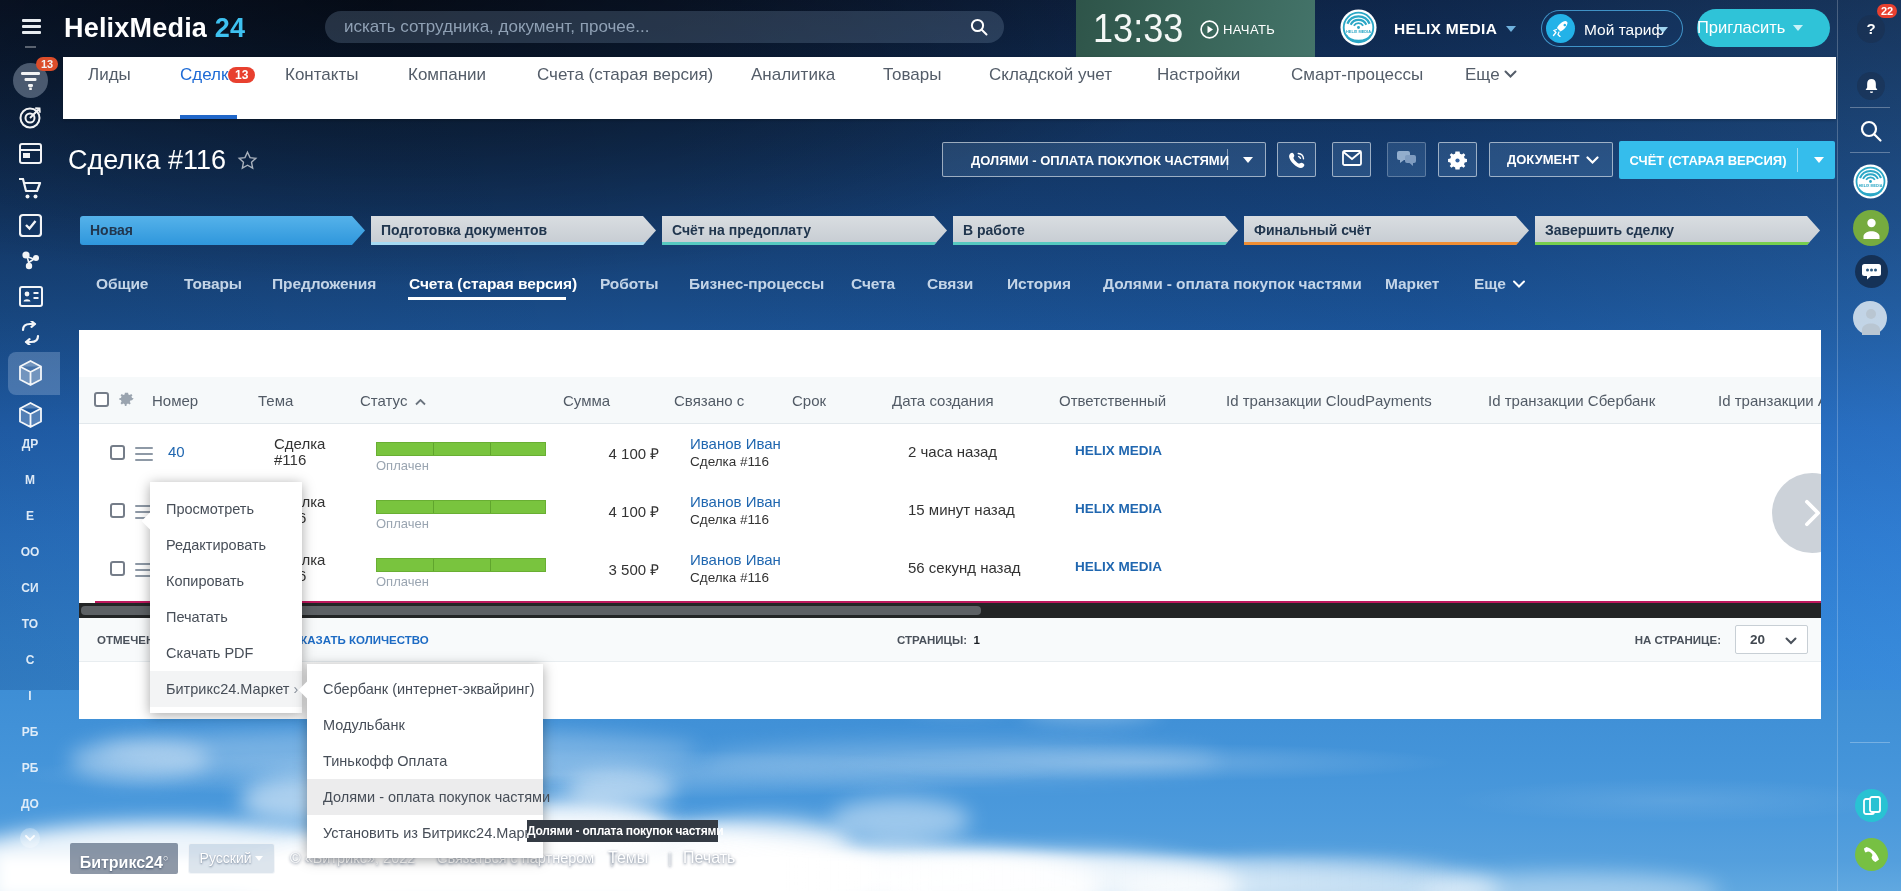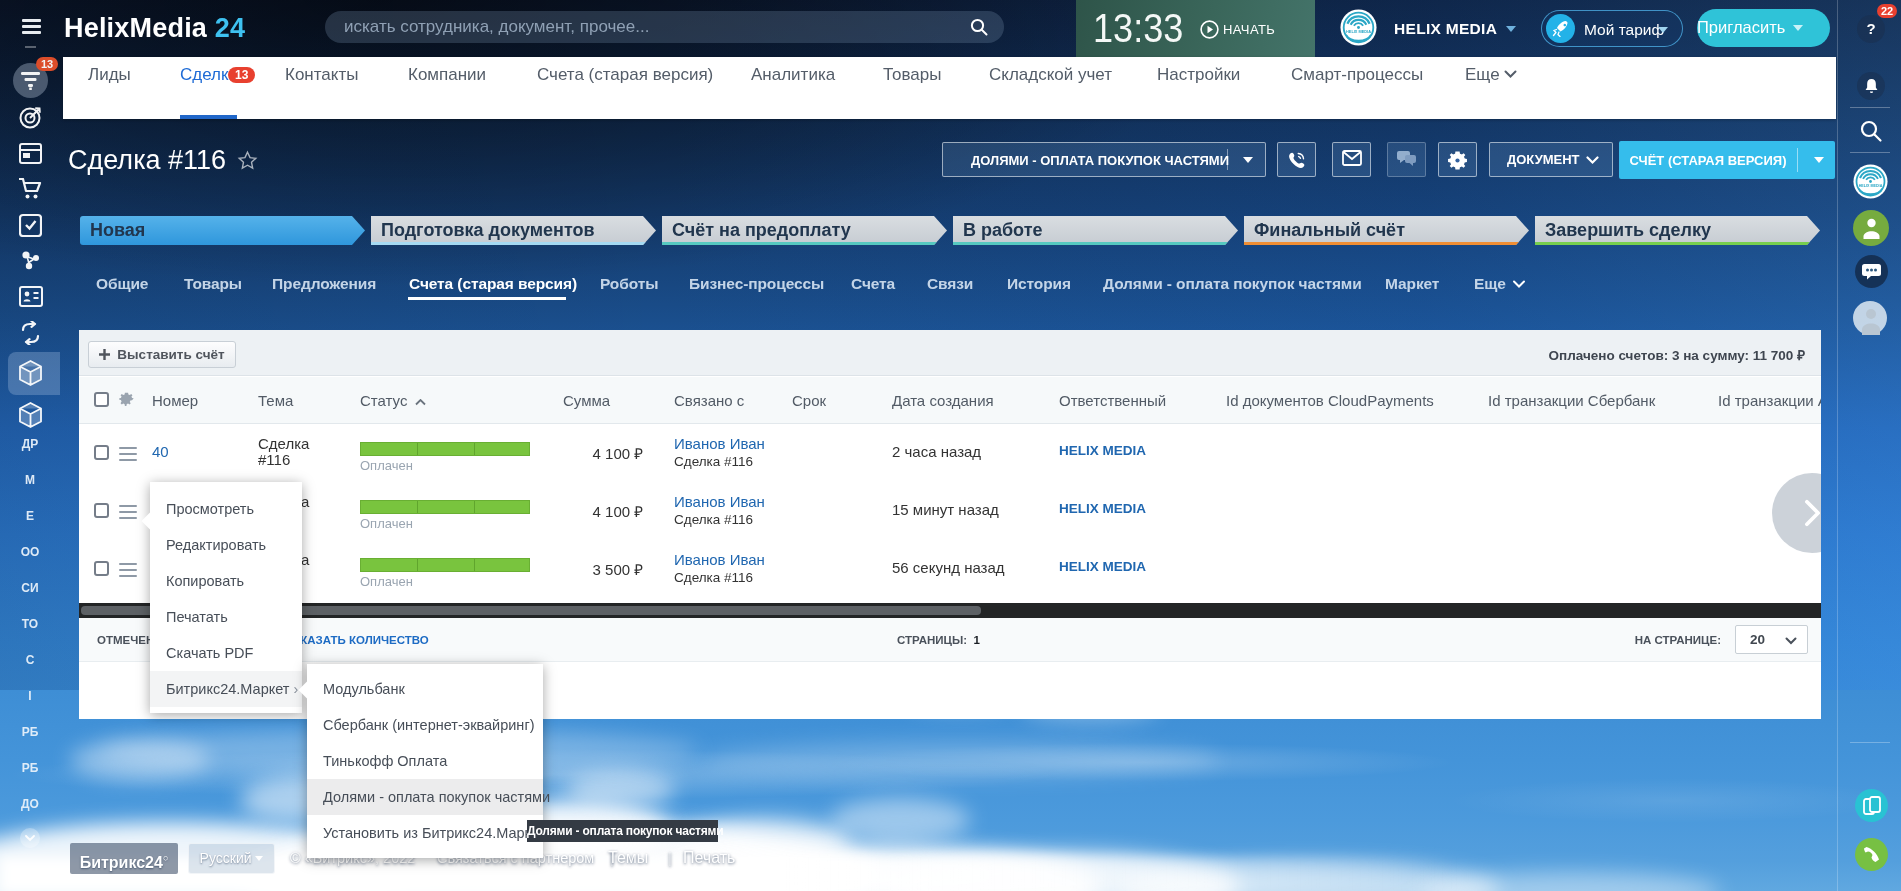--- a/index.html
+++ b/index.html
@@ -34,34 +34,34 @@
 #nav .it{position:absolute;top:8px;font-size:17px;color:#545d69;white-space:nowrap}
 #nav .act{color:#1e6bd6;font-weight:400}
 #nav .under{position:absolute;left:117px;top:58px;width:57px;height:4px;background:#2067c9}
 #badge13{position:absolute;left:165px;top:10px;background:#e8402f;color:#fff;font-size:12px;font-weight:700;border-radius:9px;padding:1px 7px}
 
 #title{left:68px;top:145px;font-size:27px;color:#fff}
 #star{left:237px;top:150px}
 .btn{position:absolute;top:142px;height:35px;border:1px solid rgba(255,255,255,.55);background:rgba(130,170,215,.18);border-radius:2px;color:#fff;font-weight:700;font-size:13.5px;text-align:center}
 .btn>svg{margin-top:7px}
 
-.stage{position:absolute;top:216px;height:29px;line-height:28px;font-size:18px;font-weight:700;color:#21364e;padding-left:10px;clip-path:polygon(0 0,calc(100% - 13px) 0,100% 50%,calc(100% - 13px) 100%,0 100%)}
+.stage{position:absolute;top:216px;height:29px;line-height:28px;font-size:14px;font-weight:700;color:#21364e;padding-left:10px;clip-path:polygon(0 0,calc(100% - 13px) 0,100% 50%,calc(100% - 13px) 100%,0 100%)}
 .stage i{position:absolute;left:0;bottom:0;height:3px;width:calc(100% - 7px);font-style:normal}
 
 .tab{position:absolute;top:275px;font-size:15.5px;font-weight:700;color:rgba(210,225,240,.92);white-space:nowrap;letter-spacing:-.1px}
 .tab.act{color:#fff}
 #tabunder{left:408px;top:297px;width:158px;height:3px;background:#fff}
 
 #card{left:79px;top:330px;width:1742px;height:389px;background:#fff;overflow:hidden}
 #toolbar{position:absolute;left:0;top:0;width:100%;height:46px;background:#edf1f4;border-bottom:1px solid #dde3e8}
 #issue{position:absolute;left:9px;top:11px;width:148px;height:27px;background:linear-gradient(180deg,#fdfdfe,#e8ecf0);border:1px solid #c8cfd6;border-radius:3px;color:#50555d;font-weight:700;font-size:13.5px;line-height:25px;text-align:center}
 #paidinfo{position:absolute;right:16px;top:16px;font-size:13.5px;font-weight:700;color:#3f4650}
 #thead{position:absolute;left:0;top:47px;width:100%;height:47px;background:#f6f9fa;border-bottom:1px solid #e2e8ec;font-size:15px;color:#525b66}
 .hd{position:absolute;top:15px;white-space:nowrap}
-.row{position:absolute;left:0;width:100%;height:64px;background:#fff;border-bottom:1px solid #be185d;font-size:15px;color:#333}
+.row{position:absolute;left:16px;width:100%;height:64px;background:#fff;border-bottom:4px solid #be185d;font-size:15px;color:#333}
 .cb{position:absolute;width:15px;height:15px;border:2px solid #757d89;border-radius:3px;background:#fff}
 .ham{position:absolute;width:18px}
 .ham span{display:block;height:2.4px;background:#8e99a6;margin-bottom:3.4px;border-radius:1px}
 .link{color:#2067b0}
 .bar{position:absolute;top:17px;width:170px;height:14px;background:#79c43e;border:1px solid #69af33}
 .bar i{position:absolute;top:0;width:1px;height:100%;background:#60a52d}
 .paid{position:absolute;top:33px;font-size:13px;color:#9aa5b1}
 .sum{position:absolute;width:115px;text-align:right}
 .sub{font-size:13.5px;color:#333}
 #hscroll{position:absolute;left:0;top:273px;width:100%;height:15px;background:#232526}
@@ -217,42 +217,36 @@
 <div class="tab" style="left:851px">Счета</div>
 <div class="tab" style="left:927px">Связи</div>
 <div class="tab" style="left:1007px">История</div>
 <div class="tab" style="left:1103px">Долями - оплата покупок частями</div>
 <div class="tab" style="left:1385px">Маркет</div>
 <div class="tab" style="left:1474px">Еще <svg width="14" height="9" viewBox="0 0 14 9" style="margin-left:2px">
       <path d="M2 1.5 L7 6.5 L12 1.5" fill="none" stroke="#fff" stroke-width="2" stroke-linecap="round"></path>
     </svg></div>
 
 <div id="card" class="abs">
-<div id="toolbar">
-      <div id="issue"><svg width="11" height="11" viewBox="0 0 11 11" style="vertical-align:-1px;margin-right:7px">
-          <path d="M5.5 0 V11 M0 5.5 H11" stroke="#50555d" stroke-width="2.4"></path>
-        </svg>Выставить счёт</div>
-<div id="paidinfo">Оплачено счетов: 3 на сумму: 11 700 ₽</div>
-    </div>
 <div id="thead">
 <div class="cb" style="left:15px;top:15px"></div>
 <svg class="hd" style="left:39px;top:14px" width="17" height="17" viewBox="0 0 20 20">
         <path fill="#9aa4af" d="M10 6.5A3.5 3.5 0 1 0 10 13.5 3.5 3.5 0 1 0 10 6.5zm8.5 2.1l-2-.3a6.6 6.6 0 0 0-.7-1.7l1.2-1.6-1.5-1.5-1.6 1.2a6.6 6.6 0 0 0-1.7-.7l-.3-2H8.1l-.3 2a6.6 6.6 0 0 0-1.7.7L4.5 3.5 3 5l1.2 1.6a6.6 6.6 0 0 0-.7 1.7l-2 .3v1.8l2 .3a6.6 6.6 0 0 0 .7 1.7L3 14.5 4.5 16l1.6-1.2a6.6 6.6 0 0 0 1.7.7l.3 2h1.8l.3-2a6.6 6.6 0 0 0 1.7-.7l1.6 1.2 1.5-1.5-1.2-1.6a6.6 6.6 0 0 0 .7-1.7l2-.3z"></path>
       </svg>
 <div class="hd" style="left:73px">Номер</div>
 <div class="hd" style="left:179px">Тема</div>
 <div class="hd" style="left:281px">Статус <svg width="11" height="7" viewBox="0 0 11 7" style="margin-left:3px">
           <path d="M1 5.5 L5.5 1 L10 5.5" fill="none" stroke="#6b747e" stroke-width="1.8"></path>
         </svg></div>
 <div class="hd" style="left:484px">Сумма</div>
 <div class="hd" style="left:595px">Связано с</div>
 <div class="hd" style="left:713px">Срок</div>
 <div class="hd" style="left:813px">Дата создания</div>
 <div class="hd" style="left:980px">Ответственный</div>
-<div class="hd" style="left:1147px">Id документов CloudPayments</div>
+<div class="hd" style="left:1147px">Id транзакции CloudPayments</div>
 <div class="hd" style="left:1409px">Id транзакции Сбербанк</div>
 <div class="hd" style="left:1639px">Id транзакции А</div>
 </div>
 <div class="row" style="top:95px">
 <div class="cb" style="left:15px;top:20px"></div>
       <div class="ham" style="left:40px;top:22px">
         <span></span>
         <span></span>
         <span></span>
       </div>
@@ -331,22 +325,22 @@
     <div style="position:absolute;left:-6px;top:33px;width:12px;height:12px;background:#fff;transform:rotate(45deg)"></div>
 <div class="mi">Просмотреть</div>
     <div class="mi">Редактировать</div>
     <div class="mi">Копировать</div>
     <div class="mi">Печатать</div>
     <div class="mi">Скачать PDF</div>
     <div class="mi" style="background:#f3f4f5">Битрикс24.Маркет <span style="color:#8a929c">›</span></div>
 </div>
 <div class="menu" style="left:307px;top:664px;width:236px;height:194px;padding-top:7px">
     <div style="position:absolute;left:-6px;top:20px;width:12px;height:12px;background:#fff;transform:rotate(45deg)"></div>
-<div class="mi">Модульбанк</div>
-    <div class="mi">Сбербанк (интернет-эквайринг)</div>
+<div class="mi">Сбербанк (интернет-эквайринг)</div>
+    <div class="mi">Модульбанк</div>
     <div class="mi">Тинькофф Оплата</div>
     <div class="mi" style="background:#ececed">Долями - оплата покупок частями</div>
     <div class="mi">Установить из Битрикс24.Маркет</div>
 </div>
 <div id="tooltip" class="abs">Долями - оплата покупок частями</div>
 
 <div id="f-b24" class="abs">Битрикс24<span style="font-size:9px;vertical-align:7px">○</span></div>
 <div id="f-lang" class="abs">Русский <span class="chev" style="border-top-color:#fff;border-left-width:4px;border-right-width:4px;border-top-width:5px"></span></div>
 <div class="fitem" style="left:290px">© «Битрикс», 2022</div>
 <div class="fitem" style="left:437px">Связаться с партнером</div>

